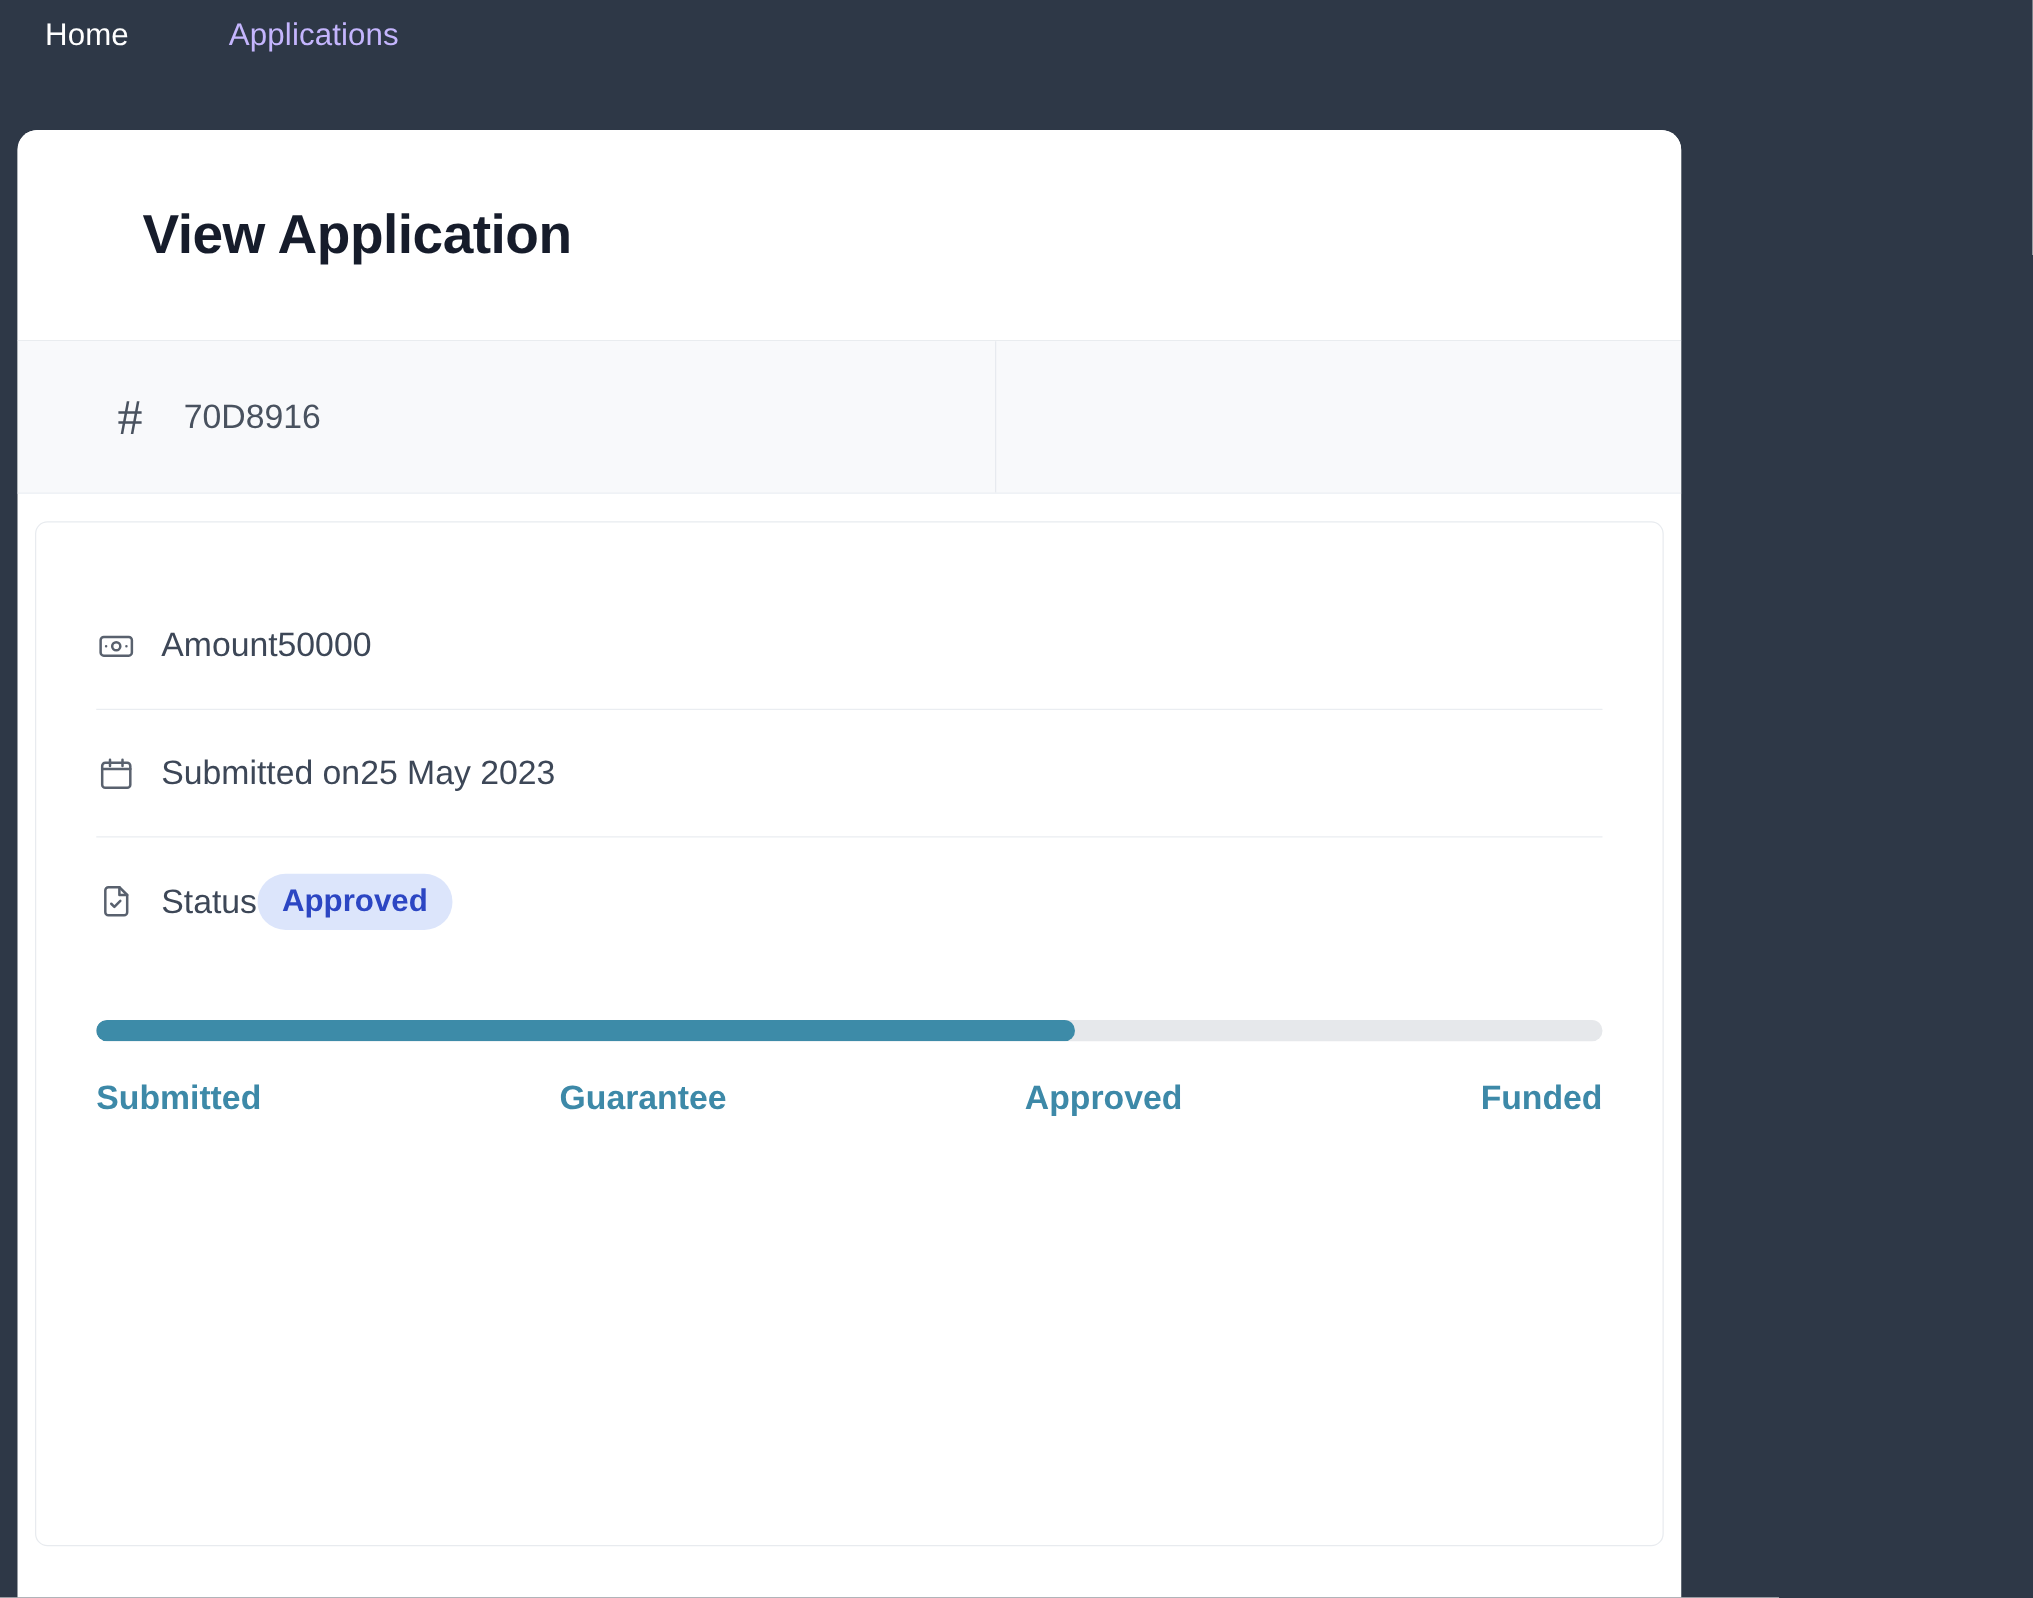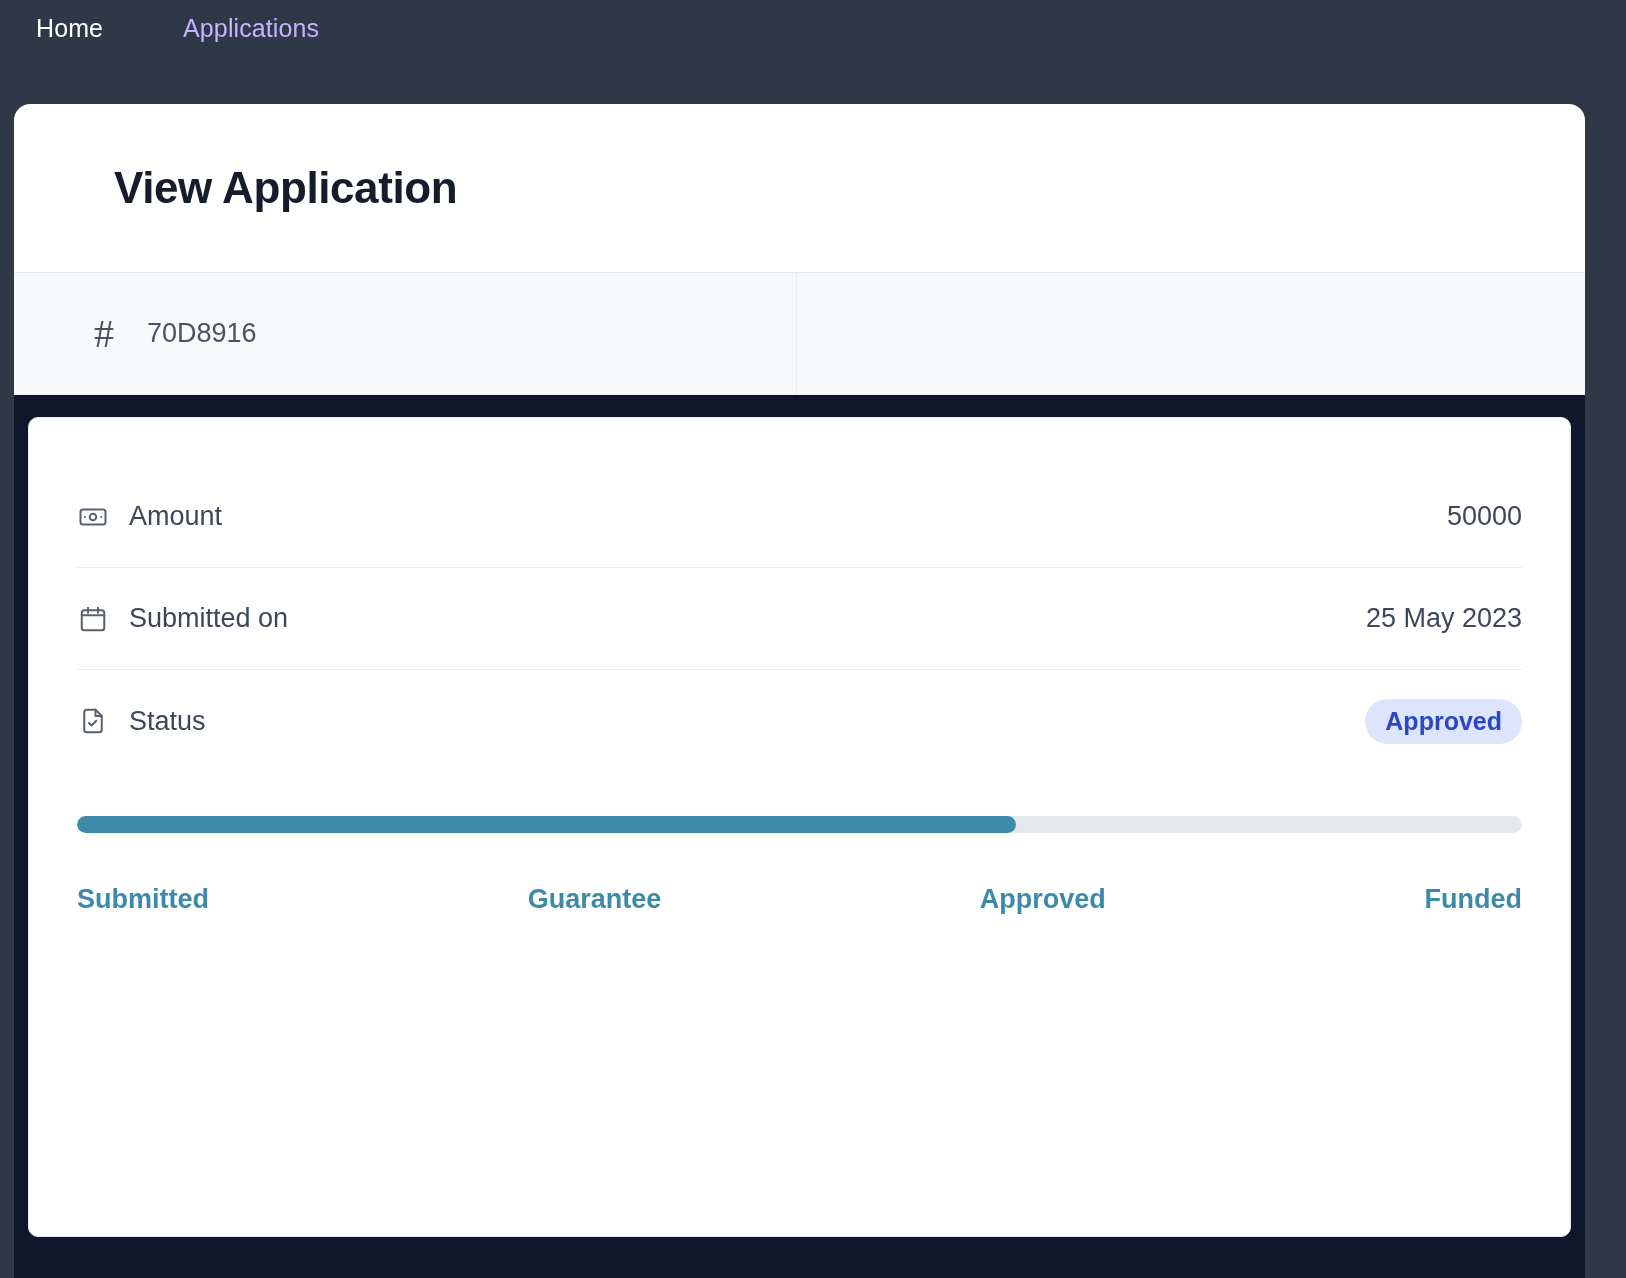--- a/index.html
+++ b/index.html
@@ -33,23 +33,23 @@
     cursor: pointer;
     white-space: nowrap;
   }
   .nav-link.primary { color: #ffffff; margin-right: 80px; }
   .nav-link.secondary { color: #c4b5fd; }
 
   
   .sheet {
     position: relative;
     margin-left: 14px;
-    width: 1571px;
+    width: 1331px;
     height: 1174px;
-    background: #0f172a;
+    background: #ffffff;
     border-top-left-radius: 16px;
     border-top-right-radius: 16px;
     overflow: hidden;
   }
 
   
   .sheet-header {
     height: 169px;
     padding: 0 86px 0 100px;
     display: flex;
@@ -135,21 +135,20 @@
     letter-spacing: -0.2px;
     padding-top: 68px;
     padding-bottom: 0;
     line-height: 1;
   }
 
   .rows { margin-top: 48px; }
   .row {
     display: flex;
     align-items: center;
-    justify-content: space-between;
     height: 102px;
     border-bottom: 1px solid #eaedf1;
   }
   .row:last-child { border-bottom: none; }
   .row-left {
     display: flex;
     align-items: center;
     gap: 20px;
   }
   .row-icon {
@@ -204,21 +203,20 @@
     display: flex;
     justify-content: space-between;
     margin-top: 32px;
   }
   .step-label {
     font-size: 27px;
     font-weight: bold;
     color: #3d89a8;
     line-height: 1;
     white-space: nowrap;
-    margin-top: 21px;
   }
 </style>
 </head>
 <body>
 
 <div class="navbar">
   <div class="nav-link primary">Home</div>
   <div class="nav-link secondary">Applications</div>
 </div>
 

